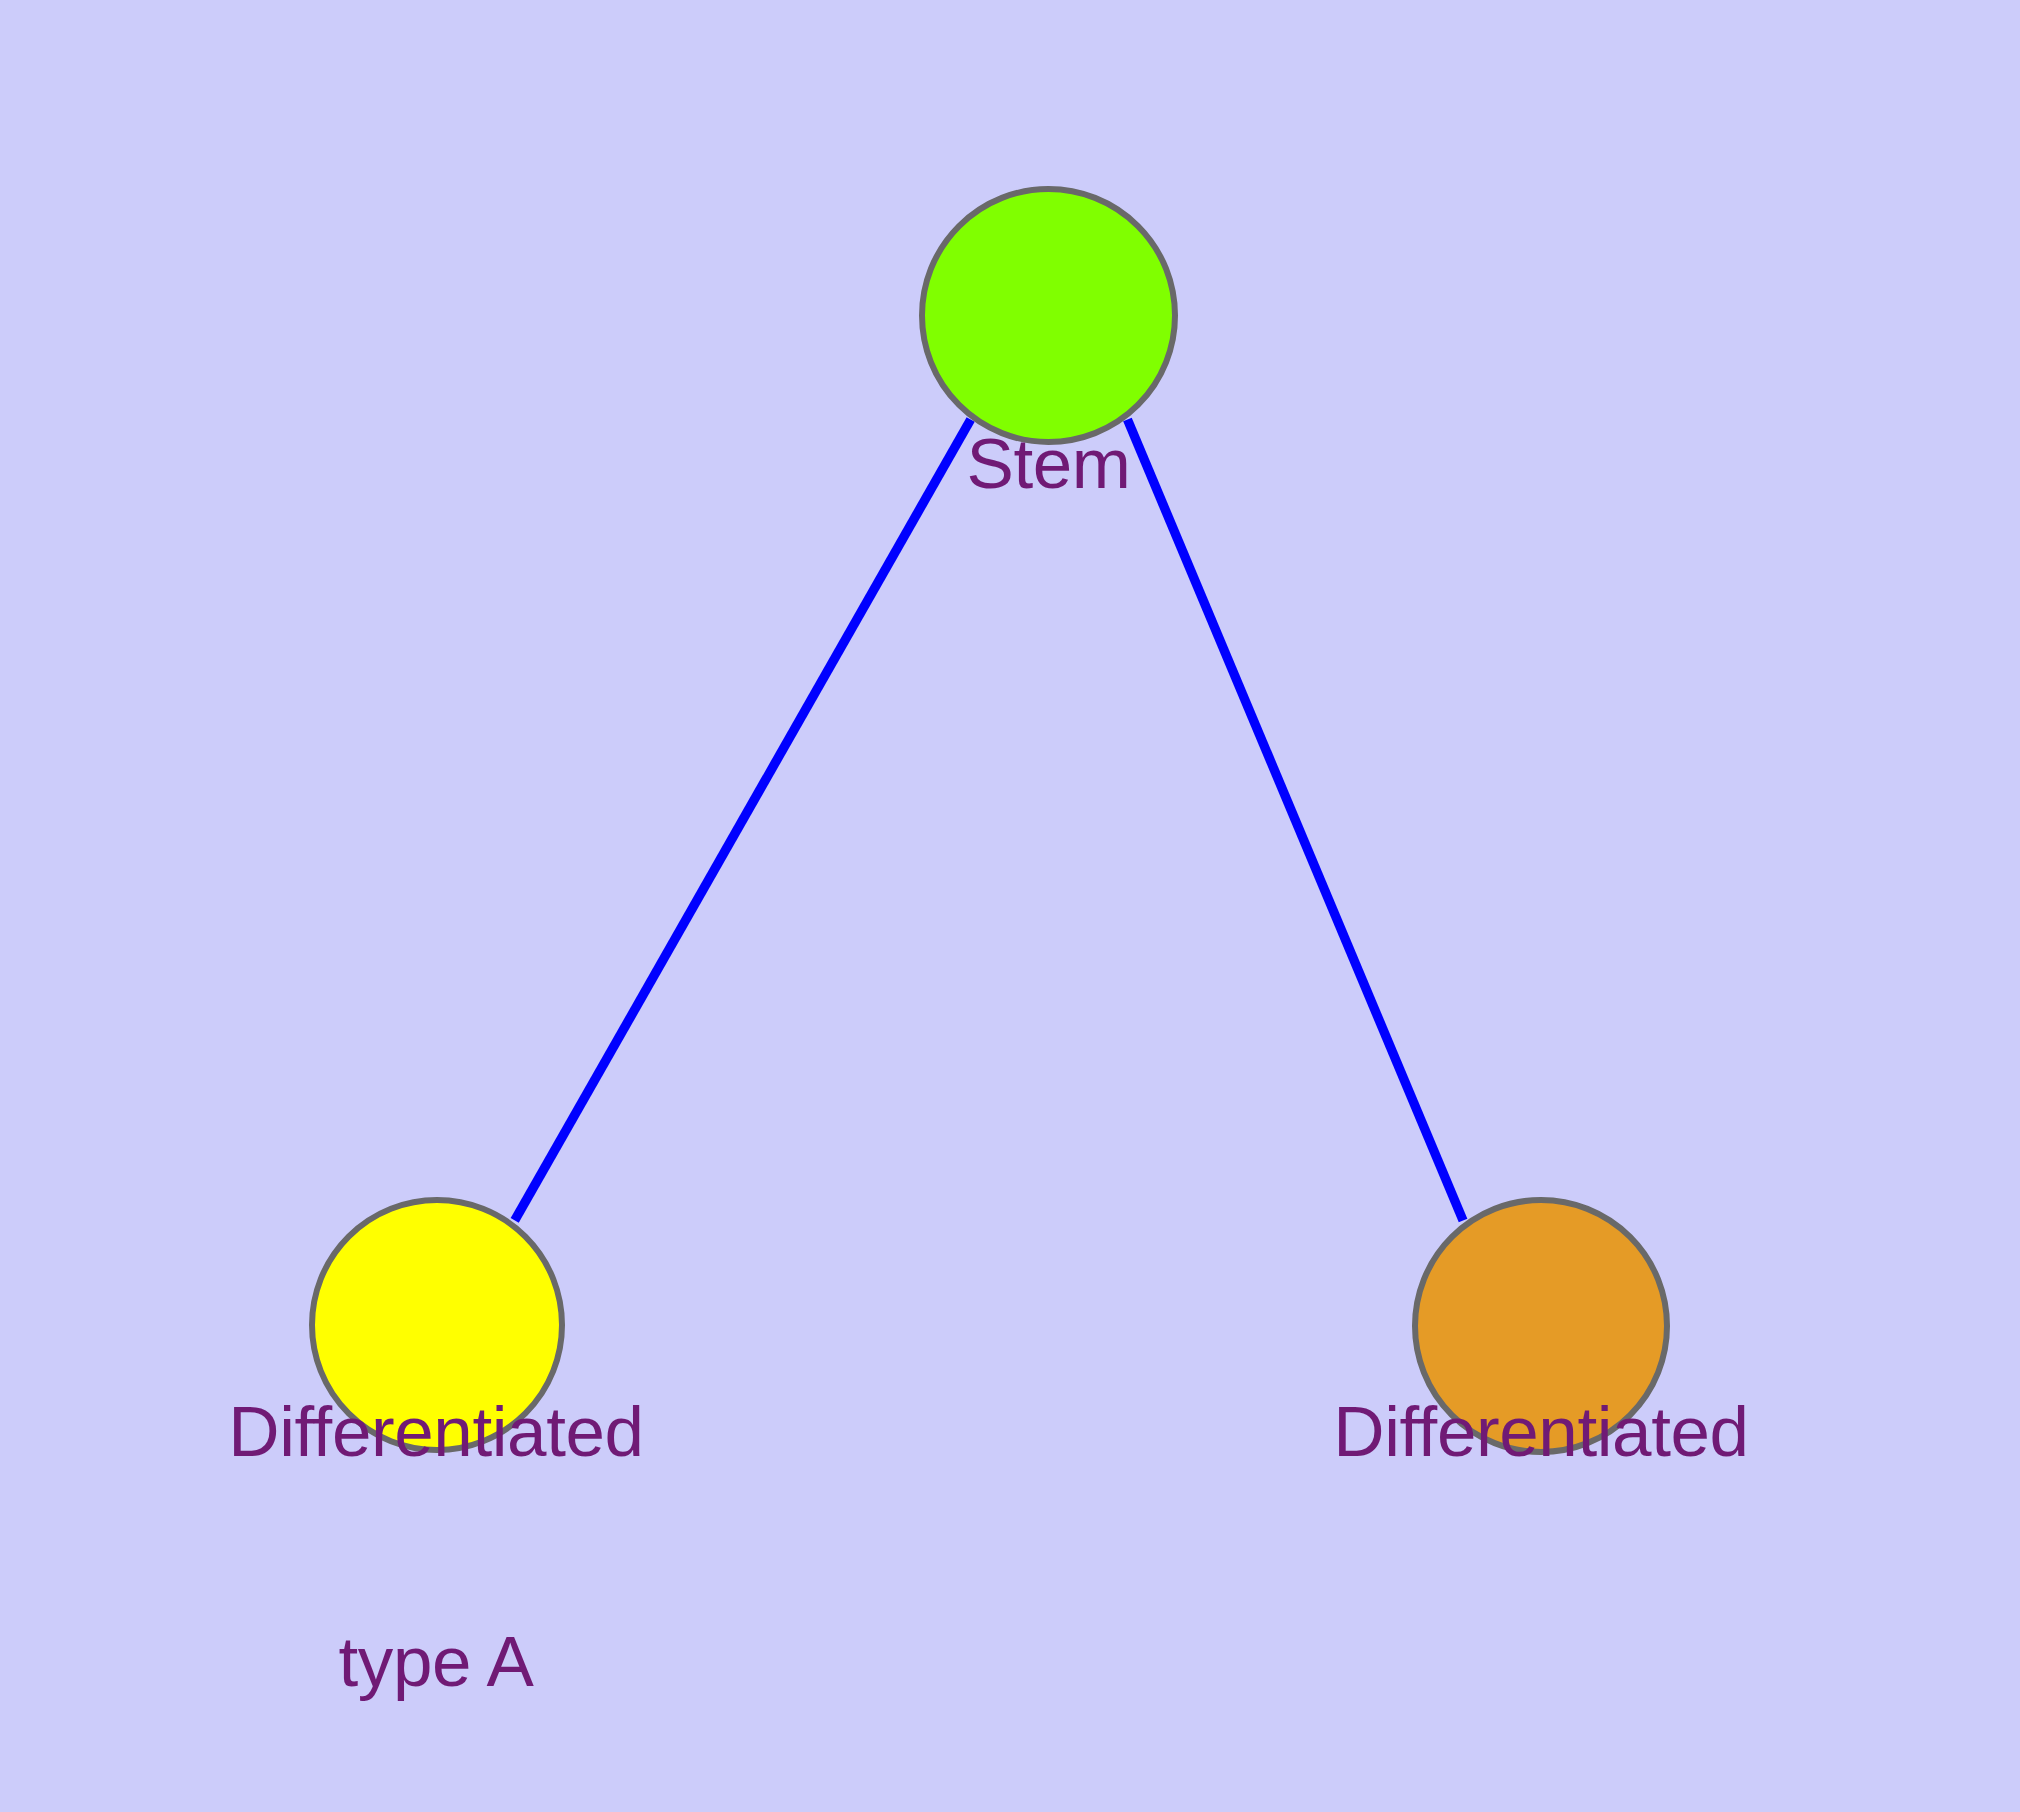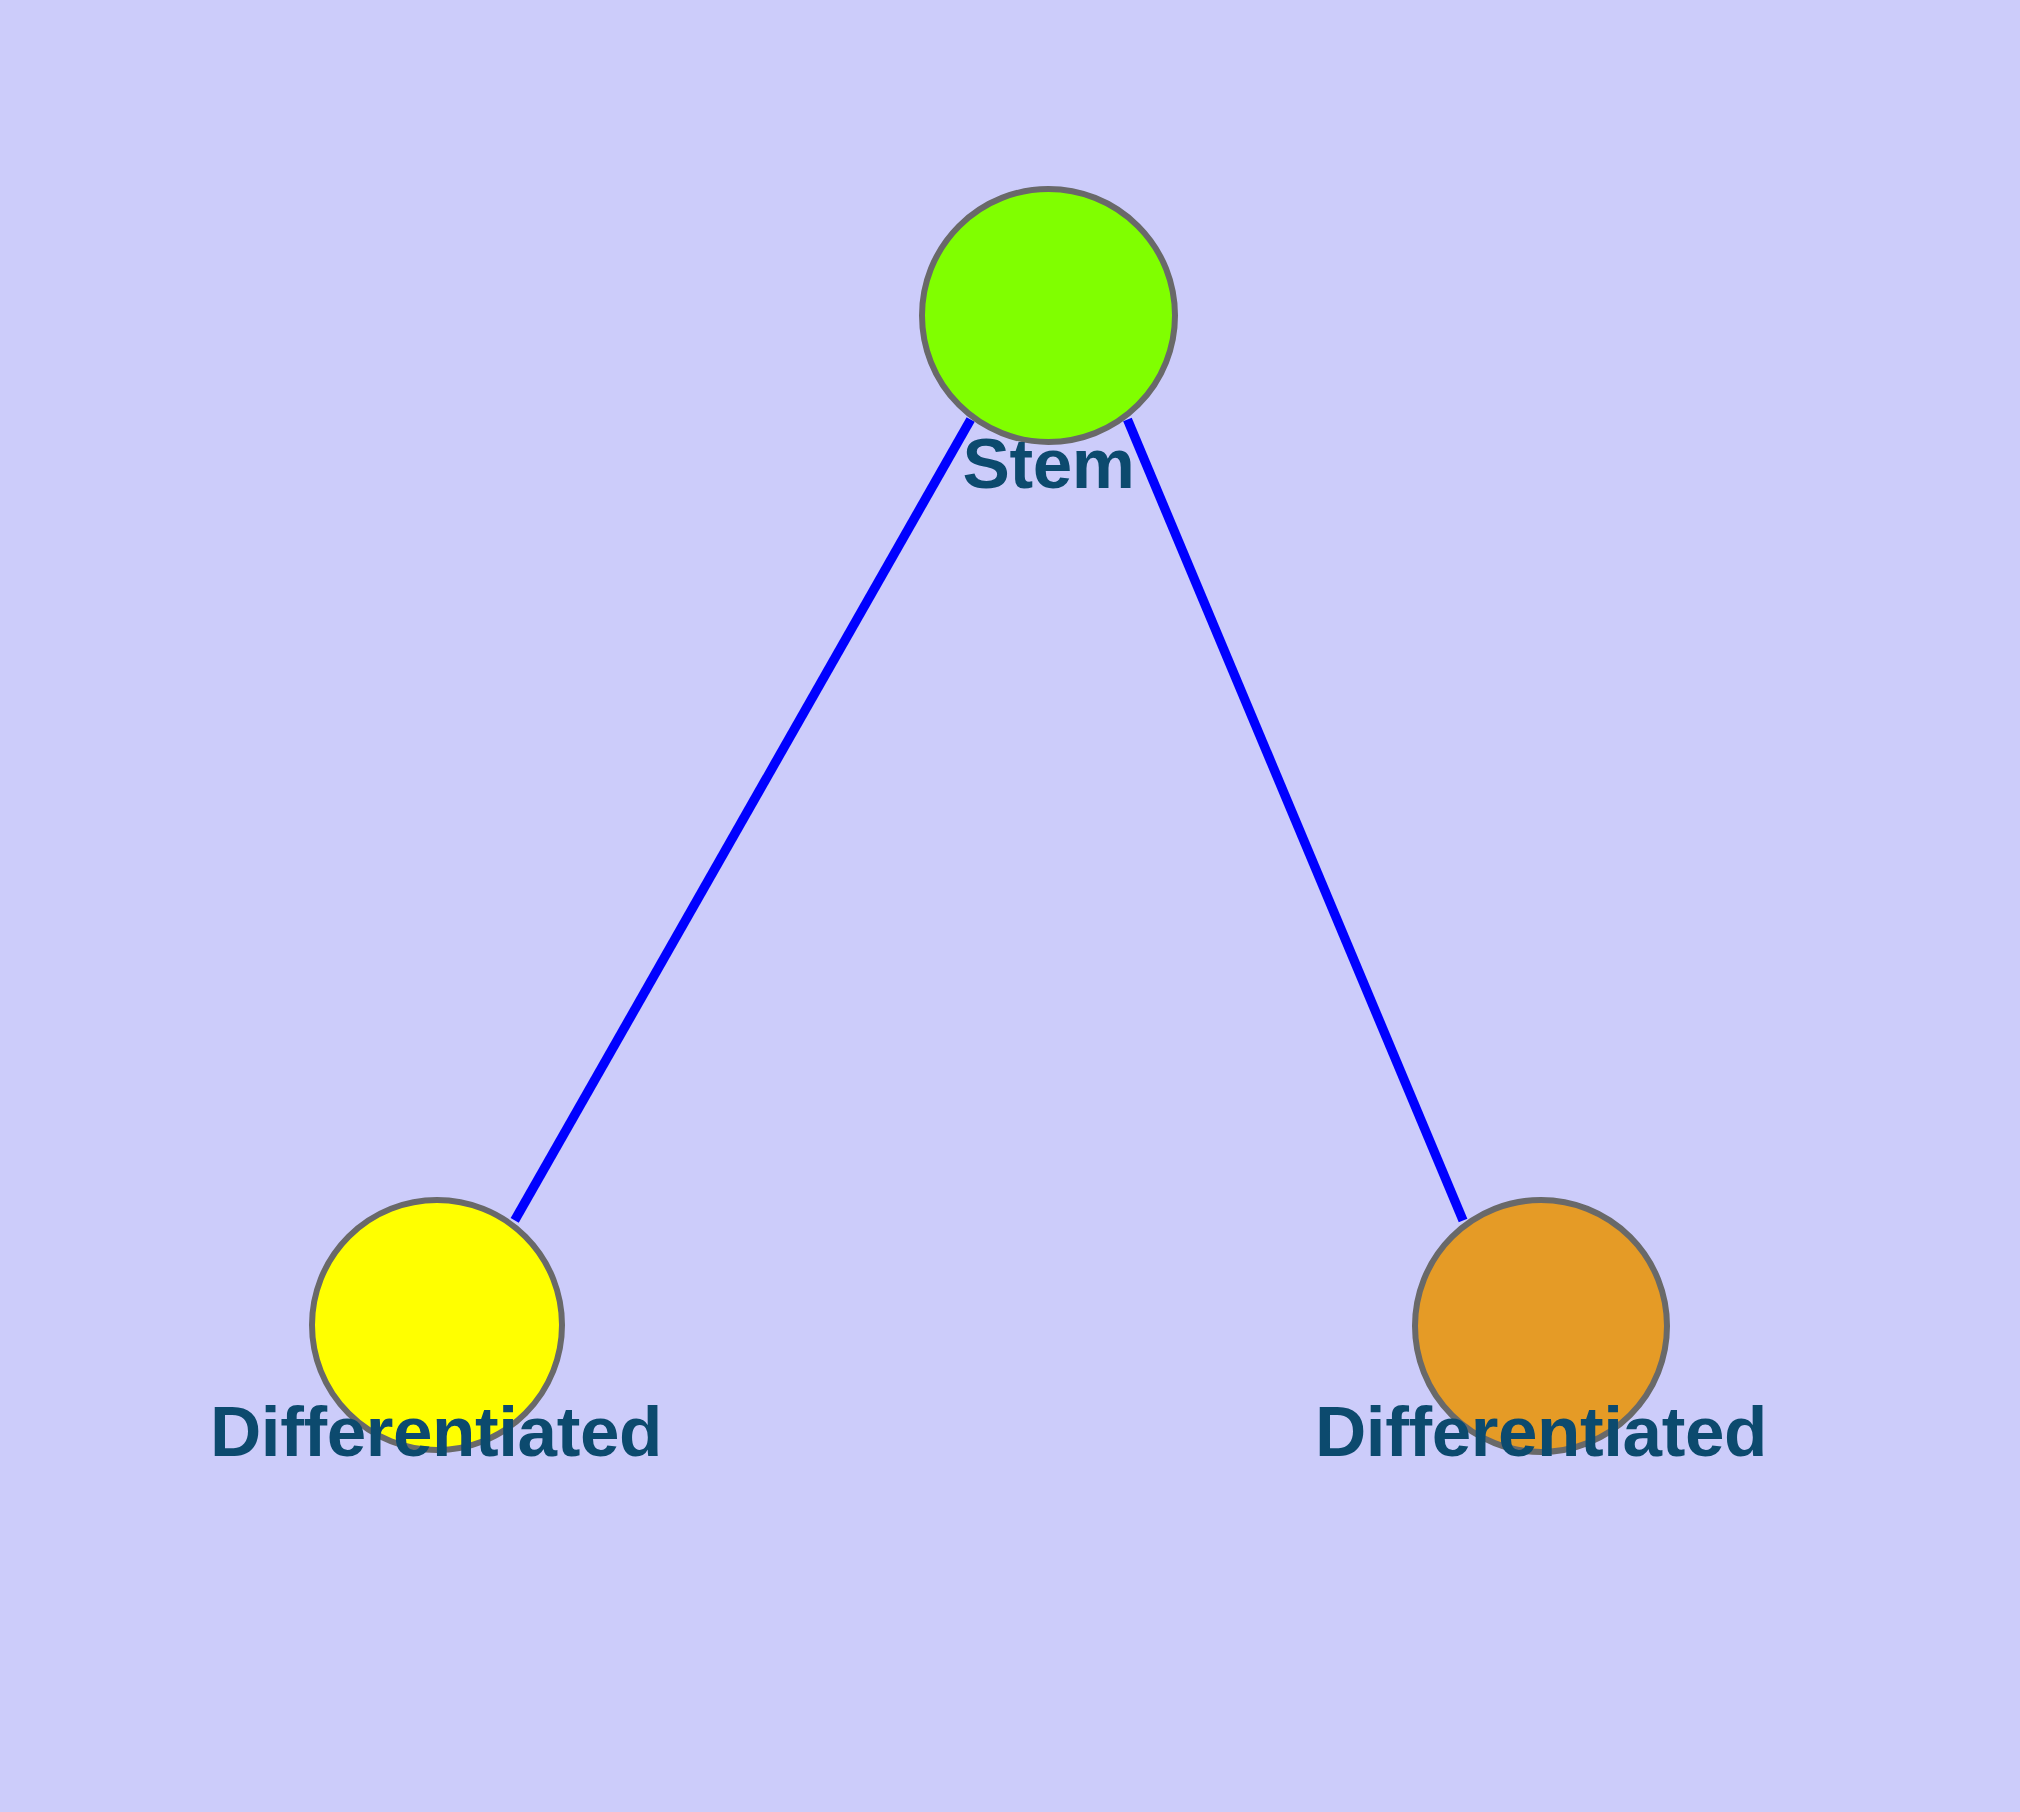--- a/index.html
+++ b/index.html
@@ -29,22 +29,22 @@
   }
   .node {
     position: absolute;
     border-radius: 50%;
     box-sizing: border-box;
     border: 6px solid #696969;
   }
   .node-label {
     position: absolute;
     text-align: center;
-    color: #0c4a6e;
-    font-weight: bold;
+    color: #701a75;
+    font-weight: normal;
     font-family: "Liberation Sans", sans-serif;
     white-space: pre;
     line-height: 1.08;
     letter-spacing: -0.4px;
   }
   #node-stem {
     left: 919px;
     top: 186px;
     width: 259px;
     height: 259px;
@@ -96,20 +96,21 @@
   <div class="node" id="node-stem"></div>
   <div class="node" id="node-type-a"></div>
   <div class="node" id="node-type-b"></div>
 
   <div class="node-label" id="label-stem">
     <div>Stem</div>
   </div>
 
   <div class="node-label" id="label-type-a">
     <div>Differentiated</div>
+    <div>type A</div>
   </div>
 
   <div class="node-label" id="label-type-b">
     <div>Differentiated</div>
   </div>
 
 </div>
 
 
 </body></html>

